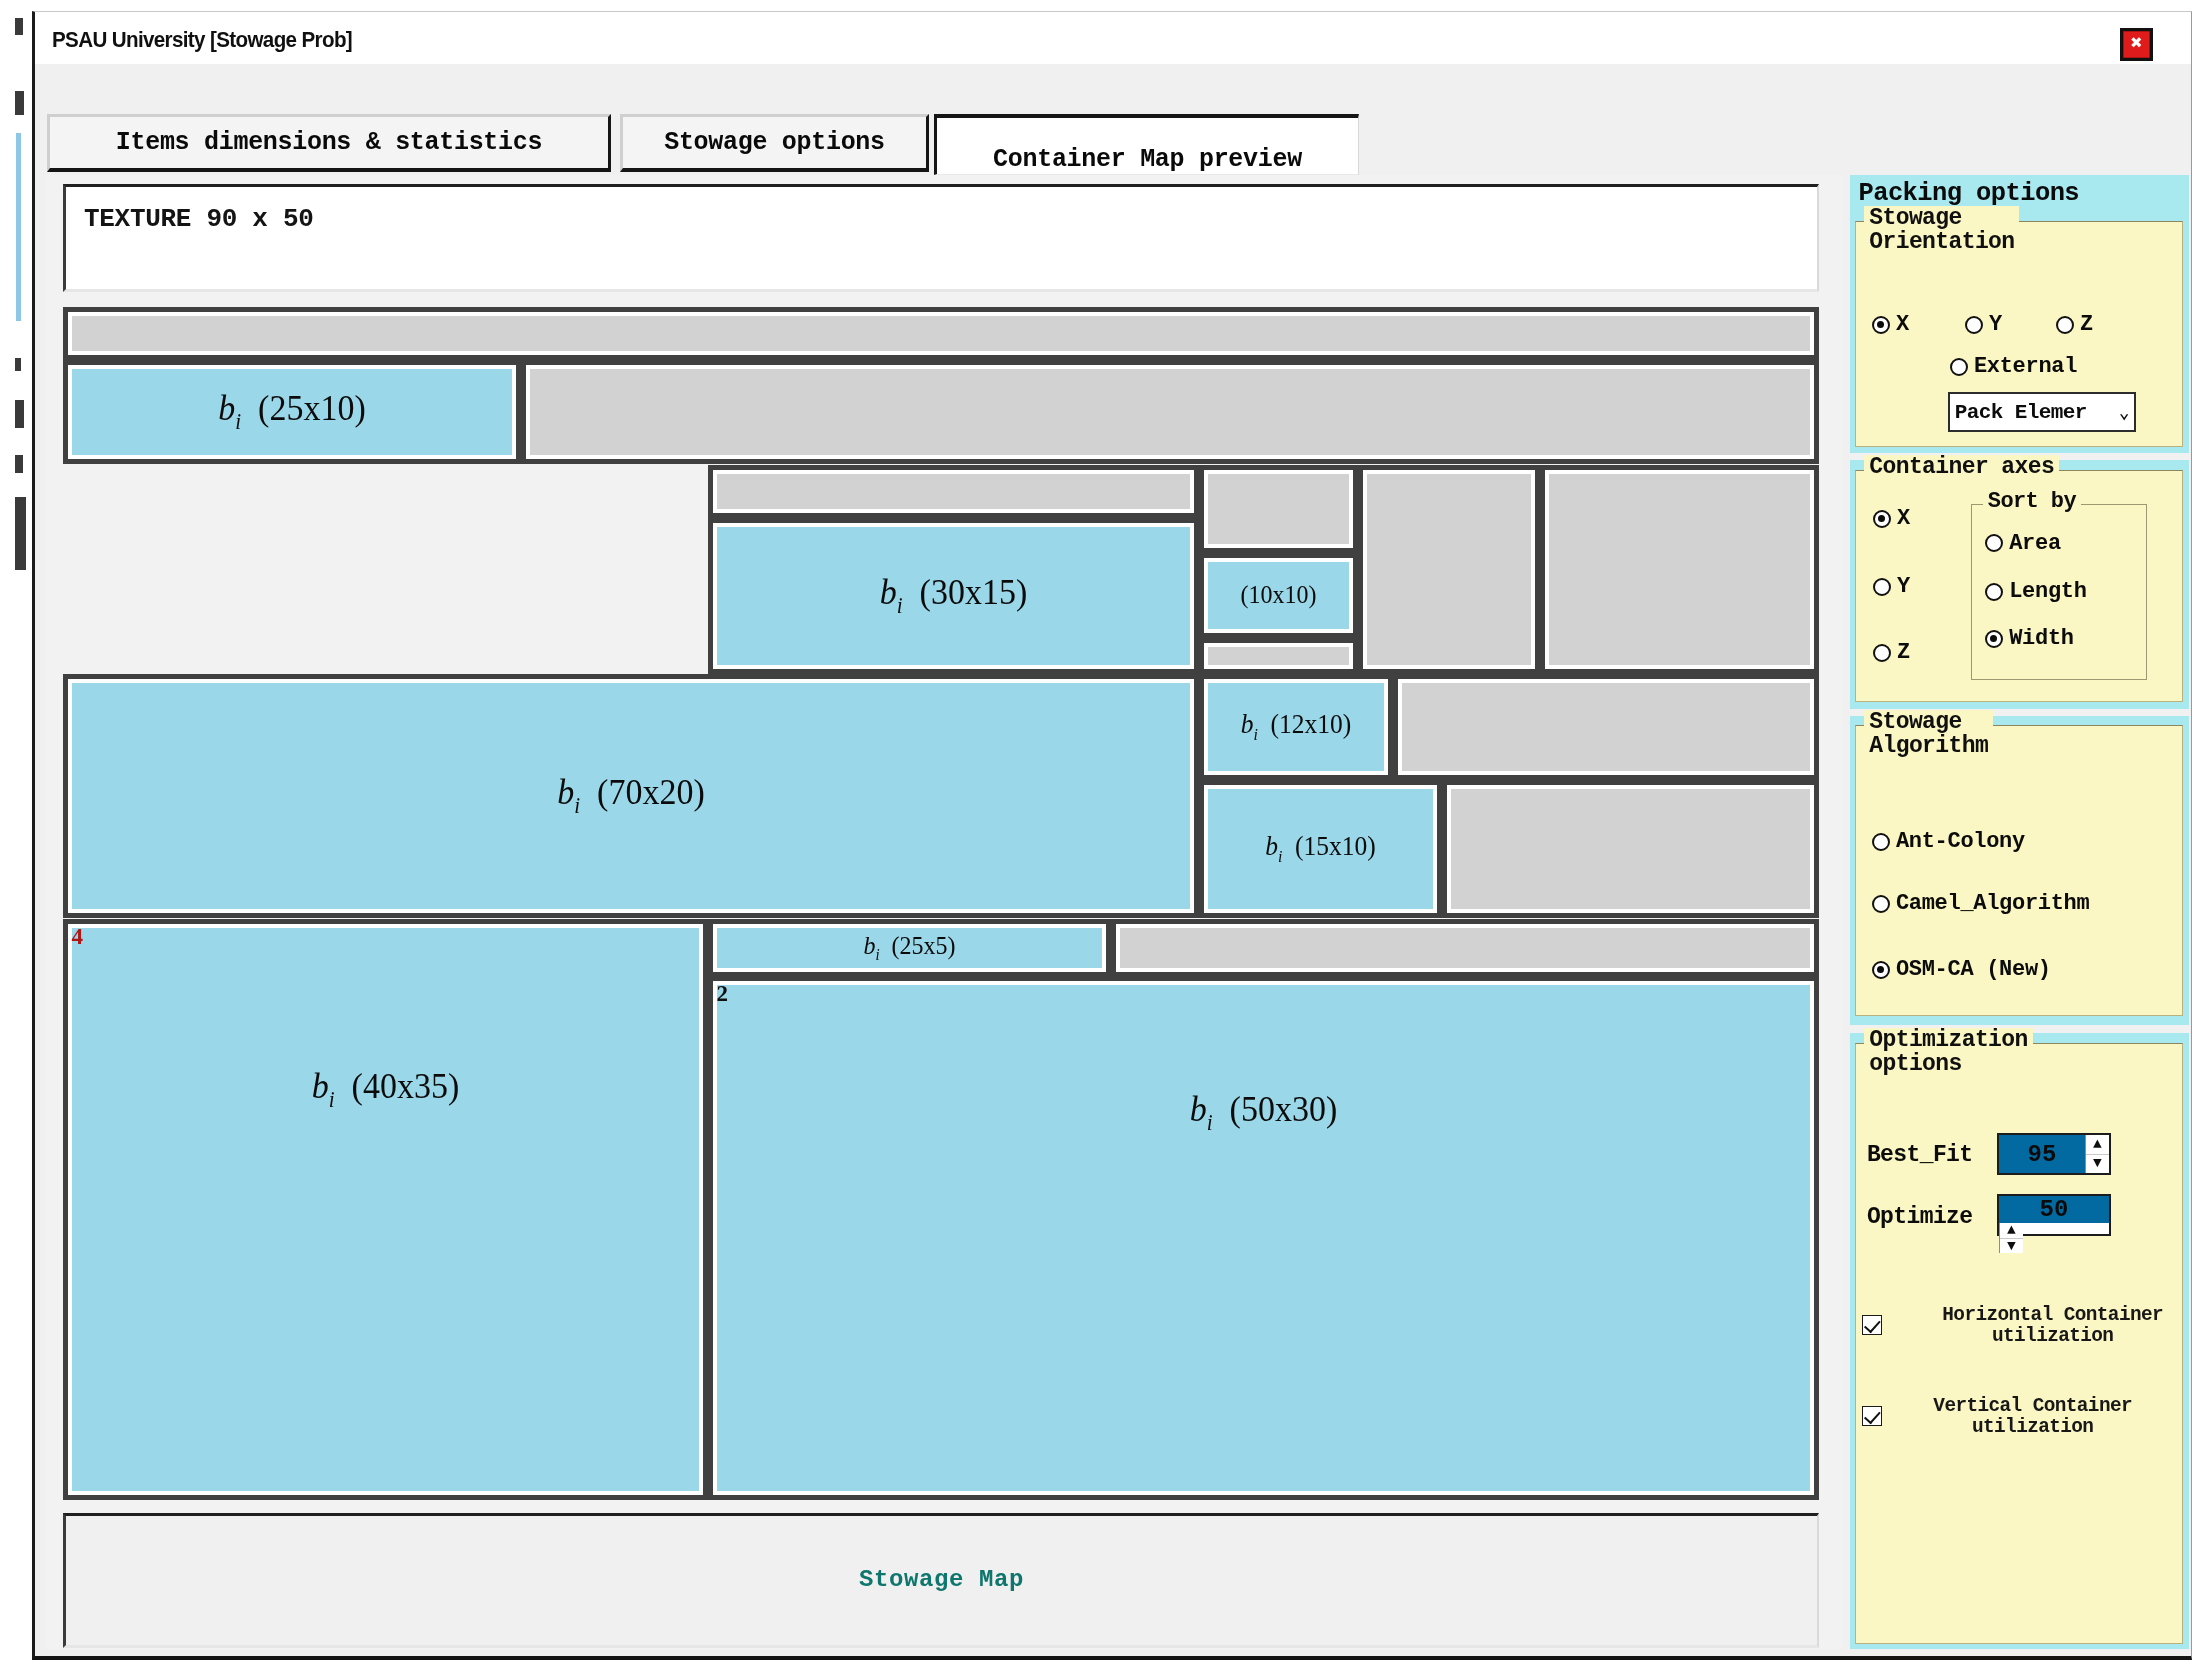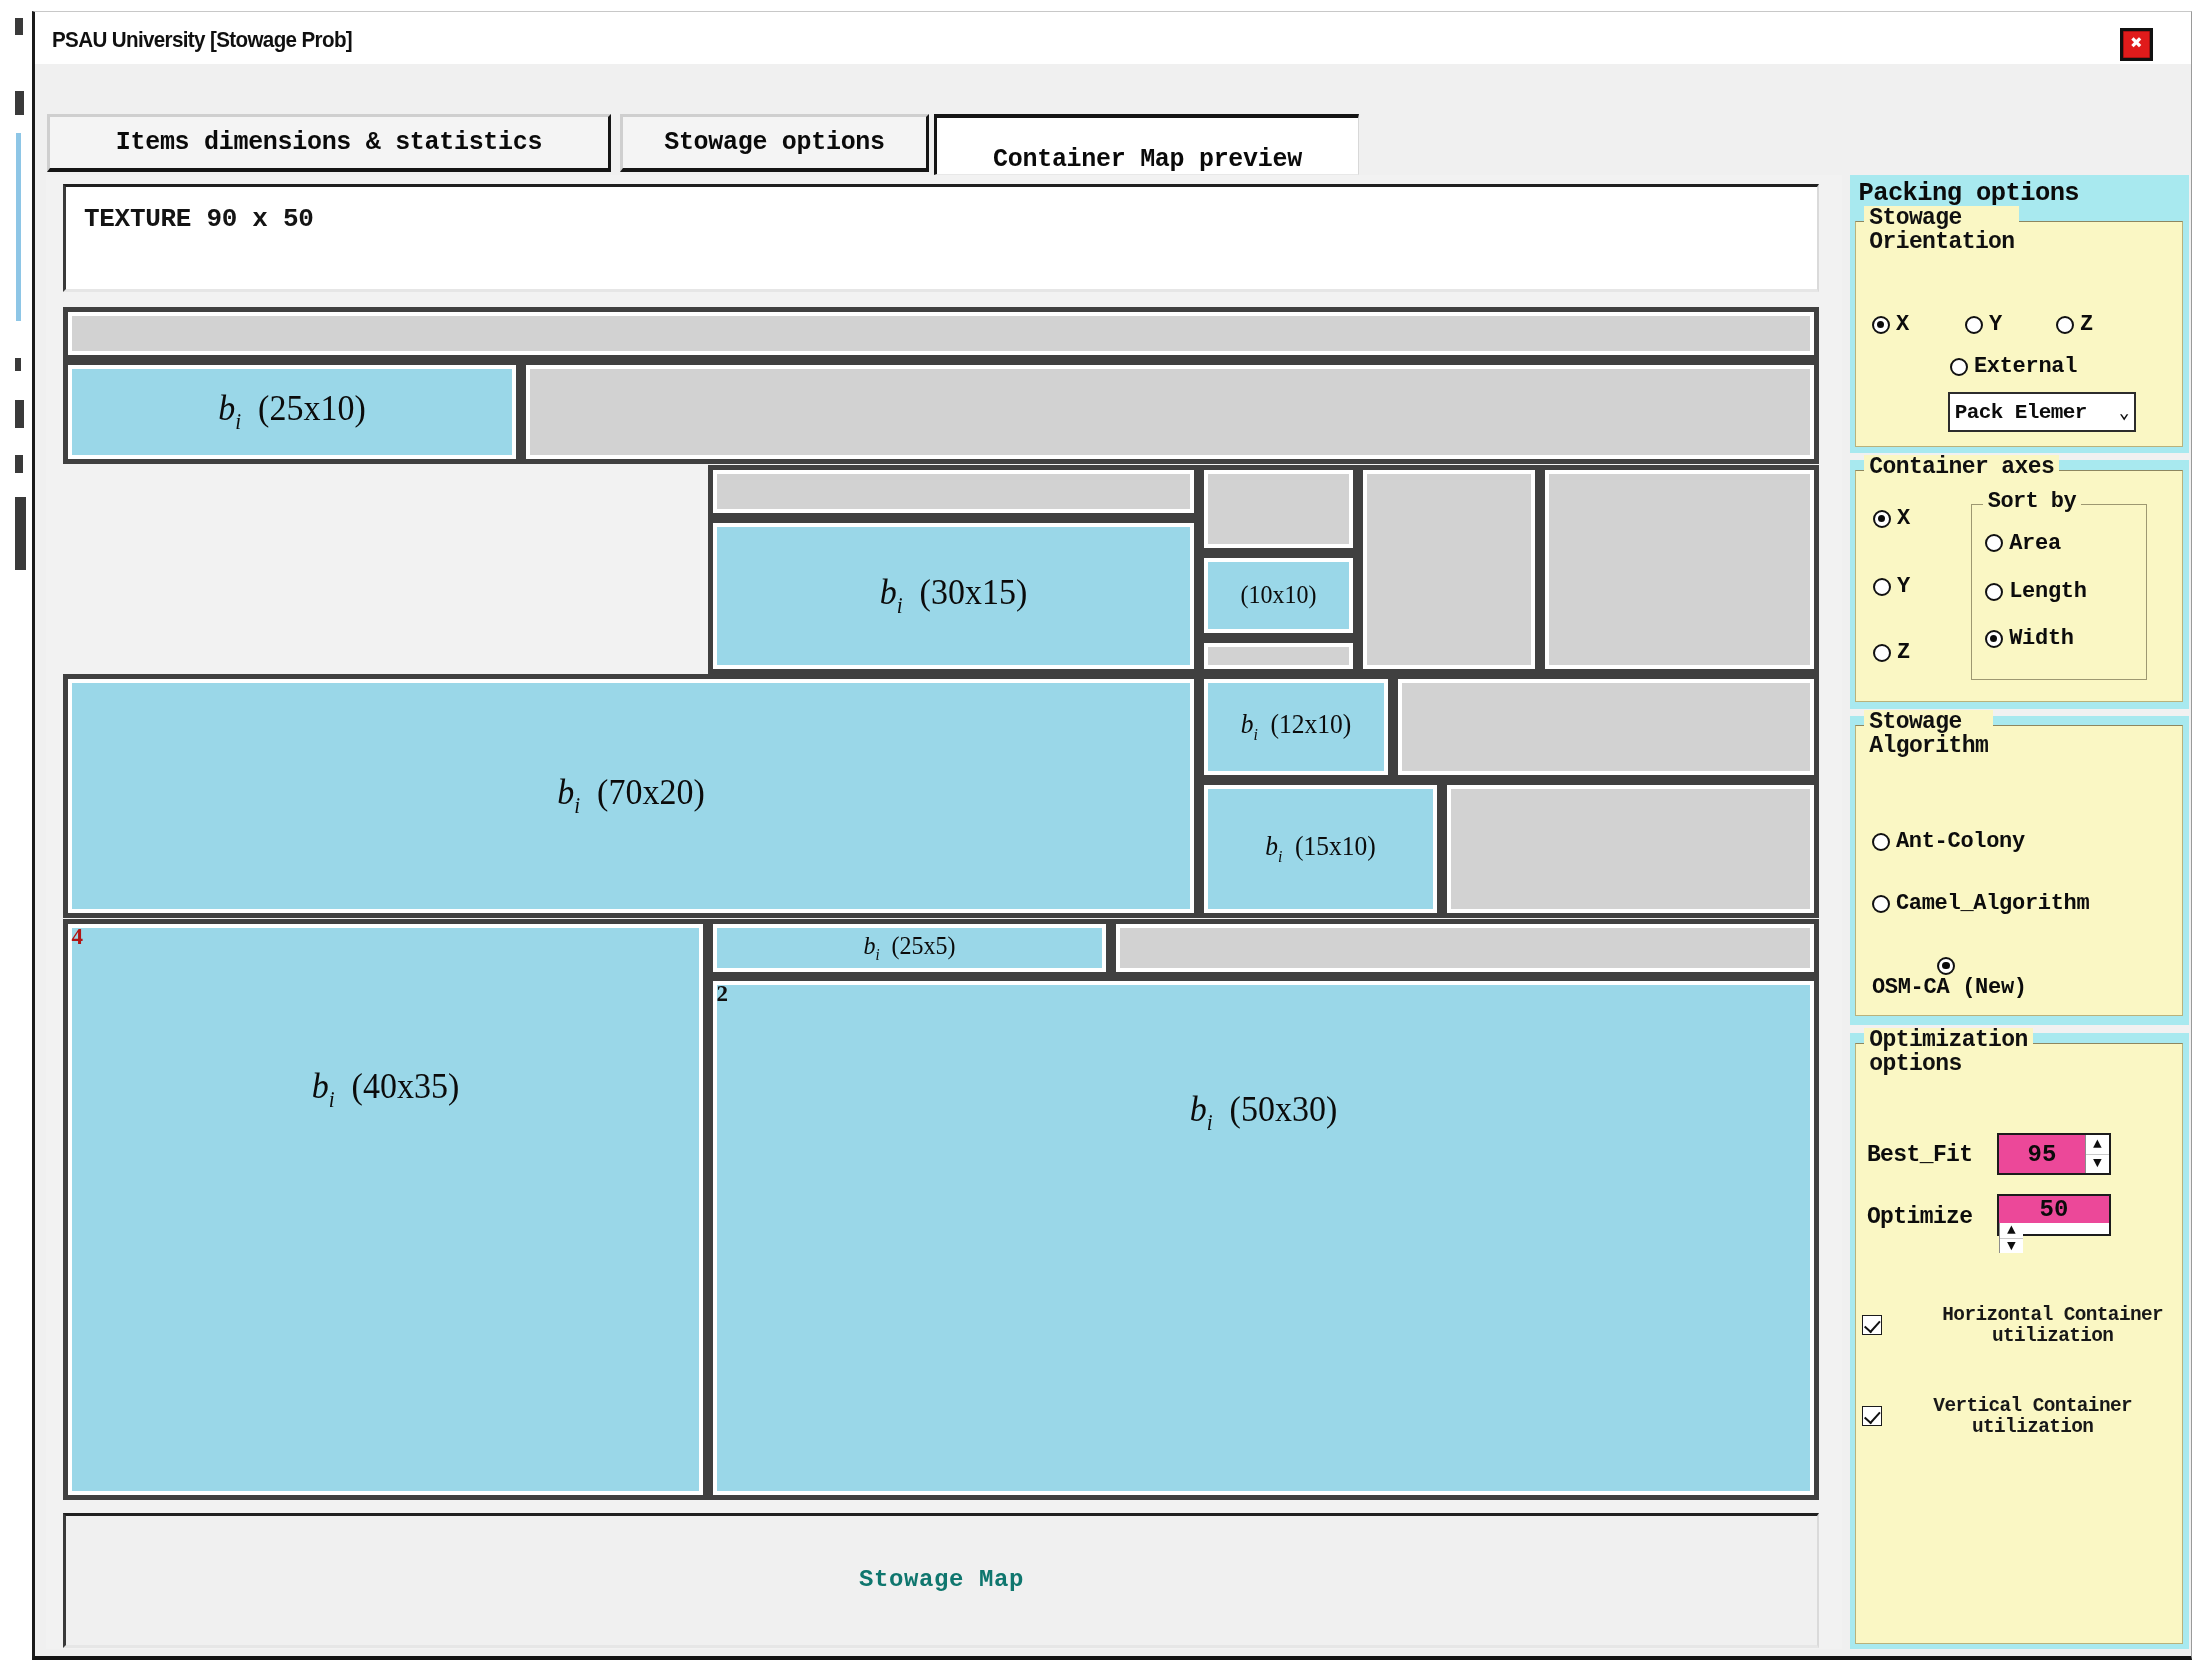--- a/index.html
+++ b/index.html
@@ -291,21 +291,21 @@
     border: 2.4px solid #1c1c1c;
     display: flex; align-items: stretch;
     cursor: pointer;
   }
   .spinner .val {
     flex: 1;
     display: flex; align-items: center; justify-content: center;
     font-family: "Liberation Mono", monospace;
     font-size: 24px; font-weight: 700;
     color: #0b0b0b;
-    background: #ec4899;
+    background: #0369a1;
   }
   .spinner .arrows {
     width: 24px;
     border-left: 1.2px solid #8d8d8d;
     display: flex; flex-direction: column;
     background: #ffffff;
   }
   .spinner .arrows .up, .spinner .arrows .dn {
     flex: 1; display: flex; align-items: center; justify-content: center;
     font-size: 14.6px; color: #0e0e0e; line-height: 1;
@@ -537,21 +537,21 @@
 Algorithm</div>
 
       <div class="radio-row" style="left:16px;top:103px;">
         <span class="radio"></span>
         <span>Ant-Colony</span>
       </div>
       <div class="radio-row" style="left:16px;top:165px;">
         <span class="radio"></span>
         <span>Camel_Algorithm</span>
       </div>
-      <div class="radio-row" style="left:16px;top:231px;flex-direction:column;">
+      <div class="radio-row" style="left:16px;top:231px;">
         <span class="radio checked"></span>
         <span>OSM-CA (New)</span>
       </div>
     </div>
 
     <div class="fieldset" style="left:4.9px;top:868px;width:328px;height:601px;">
       <div class="legend">Optimization
 options</div>
 
       <div class="spin-label" style="left:11px;top:98px;">Best_Fit</div>

